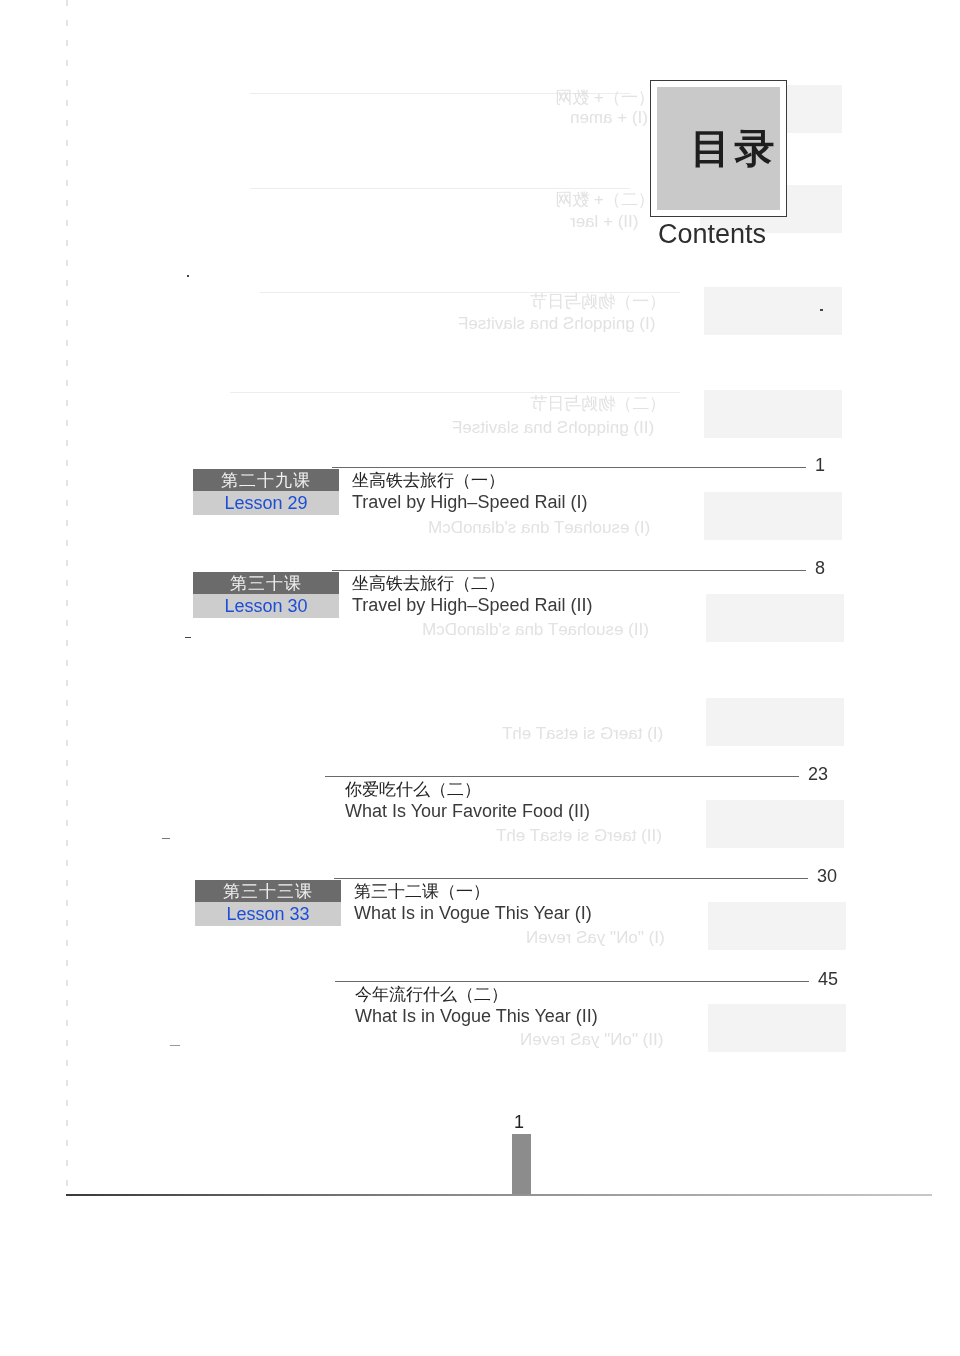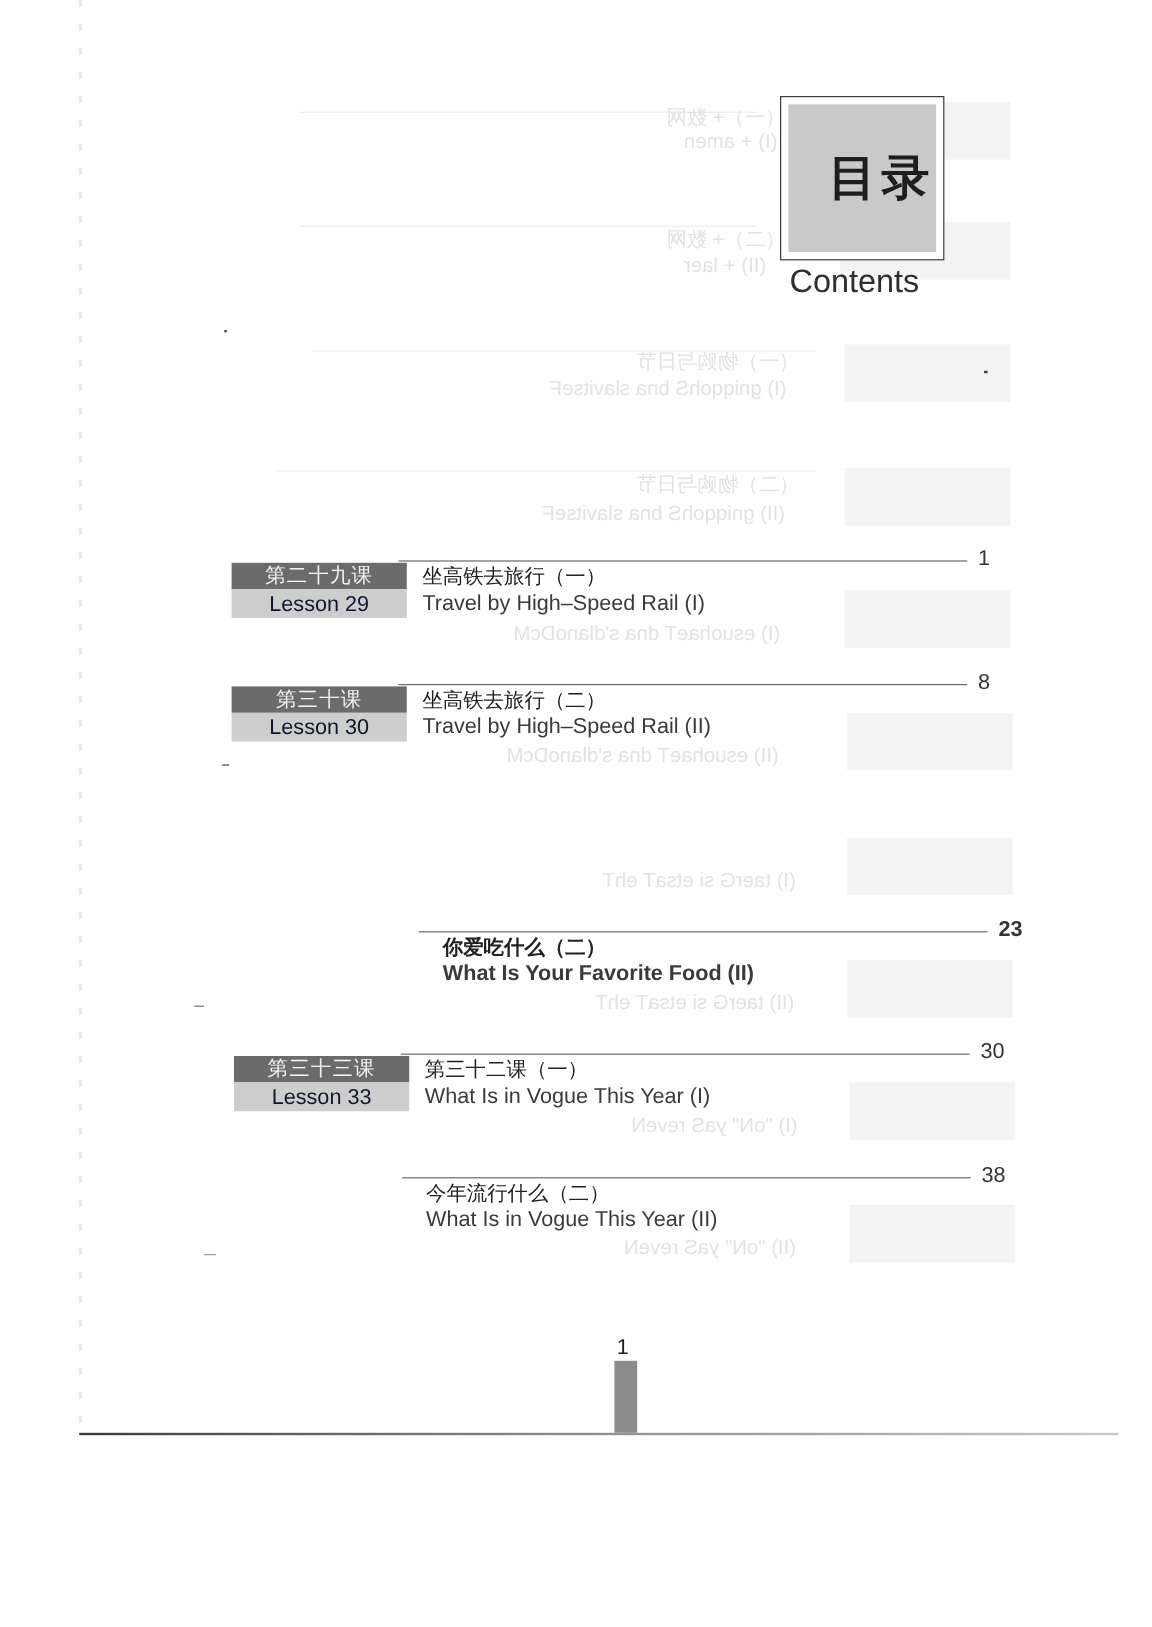--- a/index.html
+++ b/index.html
@@ -51,21 +51,21 @@
 
     
     .entry { position: absolute; left: 193px; width: 645px; height: 60px; }
     .entry .badge { position: absolute; left: 0; top: 2px; width: 146px; }
     .badge-cn {
       height: 22px; background: #6b6b6b; color: #f2f2f2;
       font-family: "DejaVu Sans", sans-serif; font-size: 17px;
       text-align: center; line-height: 22px; letter-spacing: 1px;
     }
     .badge-en {
-      height: 24px; background: #cdcdcd; color: #0f172a;
+      height: 24px; background: #cdcdcd; color: #1d4ed8;
       font-size: 18px; text-align: center; line-height: 24px;
     }
     .entry .rule {
       position: absolute; left: 139px; top: 0px; width: 474px; height: 1px;
       background: #6a6a6a;
     }
     .entry .page-num {
       position: absolute; left: 622px; top: -12px;
       font-size: 18px; color: #333;
     }
@@ -155,41 +155,41 @@
     <div class="page-num">8</div>
     <div class="badge">
       <div class="badge-cn">第三十课</div>
       <div class="badge-en">Lesson 30</div>
     </div>
     <div class="title-cn">坐高铁去旅行（二）</div>
     <div class="title-en">Travel by High–Speed Rail (II)</div>
   </div>
 
 
-  <div class="entry" style="top:776px;left:210px;font-weight:bold;">
+  <div class="entry" style="top:776px;left:186px;">
     <div class="rule"></div>
     <div class="page-num">23</div>
     <div class="title-cn">你爱吃什么（二）</div>
     <div class="title-en">What Is Your Favorite Food (II)</div>
   </div>
 
   <div class="entry" style="top:878px;left:195px;padding-left:31px;">
     <div class="rule"></div>
     <div class="page-num">30</div>
     <div class="badge">
       <div class="badge-cn">第三十三课</div>
       <div class="badge-en">Lesson 33</div>
     </div>
     <div class="title-cn">第三十二课（一）</div>
     <div class="title-en">What Is in Vogue This Year (I)</div>
   </div>
 
   <div class="entry" style="top:981px;left:196px;">
     <div class="rule"></div>
-    <div class="page-num">38</div>
+    <div class="page-num">45</div>
     <div class="title-cn">今年流行什么（二）</div>
     <div class="title-en">What Is in Vogue This Year (II)</div>
   </div>
 
   <div class="folio">1</div>
   <div class="folio-bar"></div>
 
   <div class="speck" style="left:187px;top:275px;width:2px;height:2px;"></div>
   <div class="speck" style="left:820px;top:309px;width:3px;height:2px;"></div>
   <div class="speck" style="left:185px;top:637px;width:6px;height:1px;"></div>

